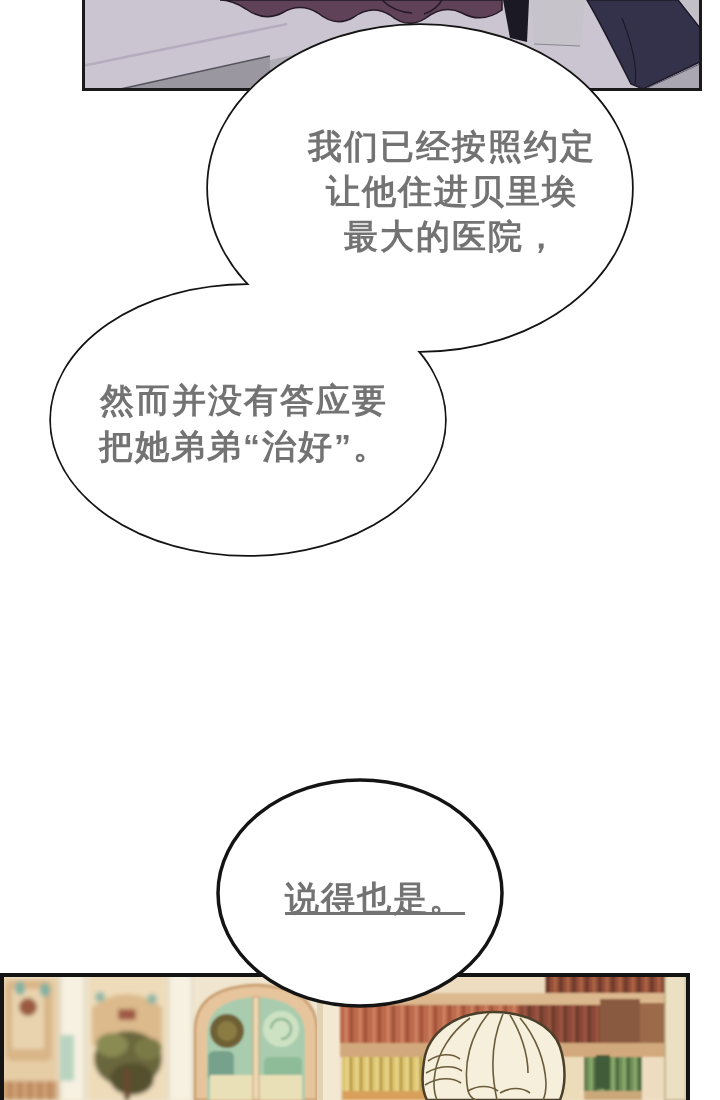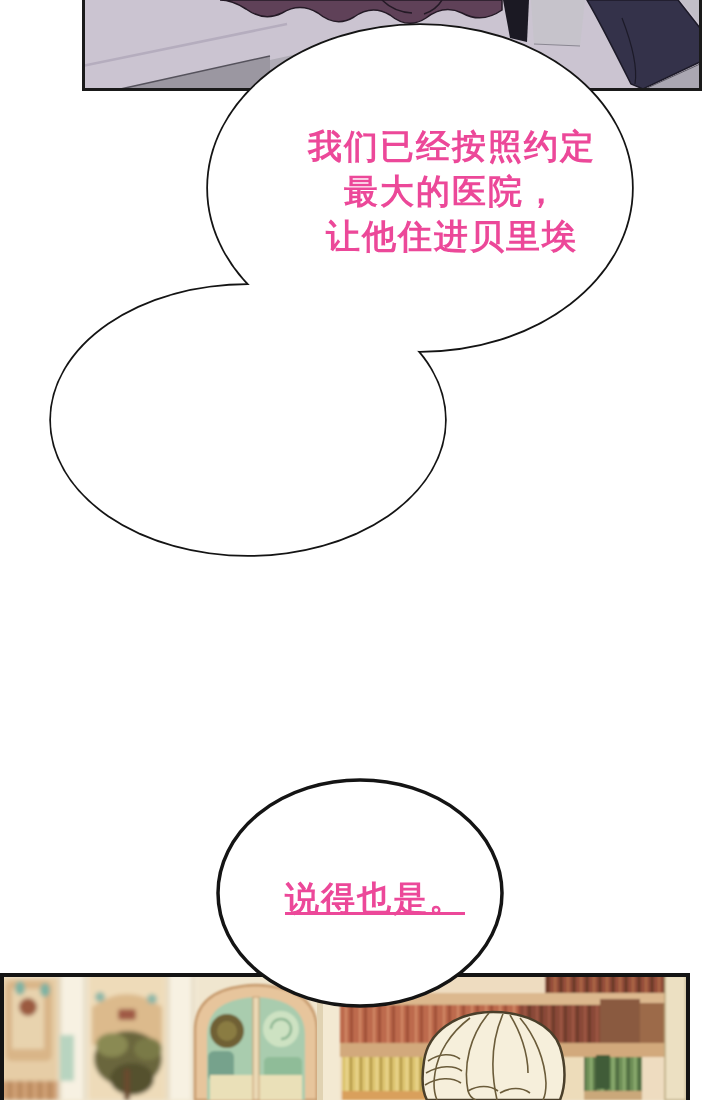--- a/index.html
+++ b/index.html
@@ -5,21 +5,21 @@
   html,body{margin:0;padding:0;background:#ffffff;}
   #page{
     position:relative;width:720px;height:1100px;overflow:hidden;background:#ffffff;
     font-family:"Liberation Sans","DejaVu Sans",sans-serif;
   }
   .panel{position:absolute;z-index:1;}
   .panel svg{display:block;}
   #bubble-layer{position:absolute;left:0;top:0;z-index:2;pointer-events:none;}
   .bubble-text{
     position:absolute;z-index:3;width:400px;text-align:center;
-    color:#ec4899;font-weight:800;font-size:34px;line-height:45px;letter-spacing:2px;
+    color:#737373;font-weight:800;font-size:34px;line-height:45px;letter-spacing:2px;
     white-space:nowrap;
   }
   #bubble-1-text{left:252px;top:124px;}
   #bubble-2-text{left:44px;top:377px;line-height:46px;}
   #bubble-3-text{left:175px;top:876px;text-decoration:underline;}
   .bubble-text div{pointer-events:none;}
 </style>
 </head>
 <body>
 
@@ -178,20 +178,24 @@
 
     <ellipse cx="420" cy="188" rx="212" ry="163" fill="#ffffff" stroke="#141414" stroke-width="3.5"></ellipse>
     <ellipse cx="248" cy="420" rx="197" ry="135" fill="#ffffff" stroke="#141414" stroke-width="3.5"></ellipse>
     <ellipse cx="420" cy="188" rx="212" ry="163" fill="#ffffff"></ellipse>
     <ellipse cx="248" cy="420" rx="197" ry="135" fill="#ffffff"></ellipse>
     <ellipse cx="360" cy="893" rx="142" ry="113" fill="#ffffff" stroke="#141414" stroke-width="3.5"></ellipse>
   </svg>
 
   <div class="bubble-text" id="bubble-1-text">
     <div>我们已经按照约定</div>
+    <div>让他住进贝里埃</div>
     <div>最大的医院，</div>
-    <div>让他住进贝里埃</div>
+  </div>
+  <div class="bubble-text" id="bubble-2-text">
+    <div>然而并没有答应要</div>
+    <div>把她弟弟“治好”。</div>
   </div>
   <div class="bubble-text" id="bubble-3-text">
     <div>说得也是。</div>
   </div>
 
 </div>
 
 </body></html>

